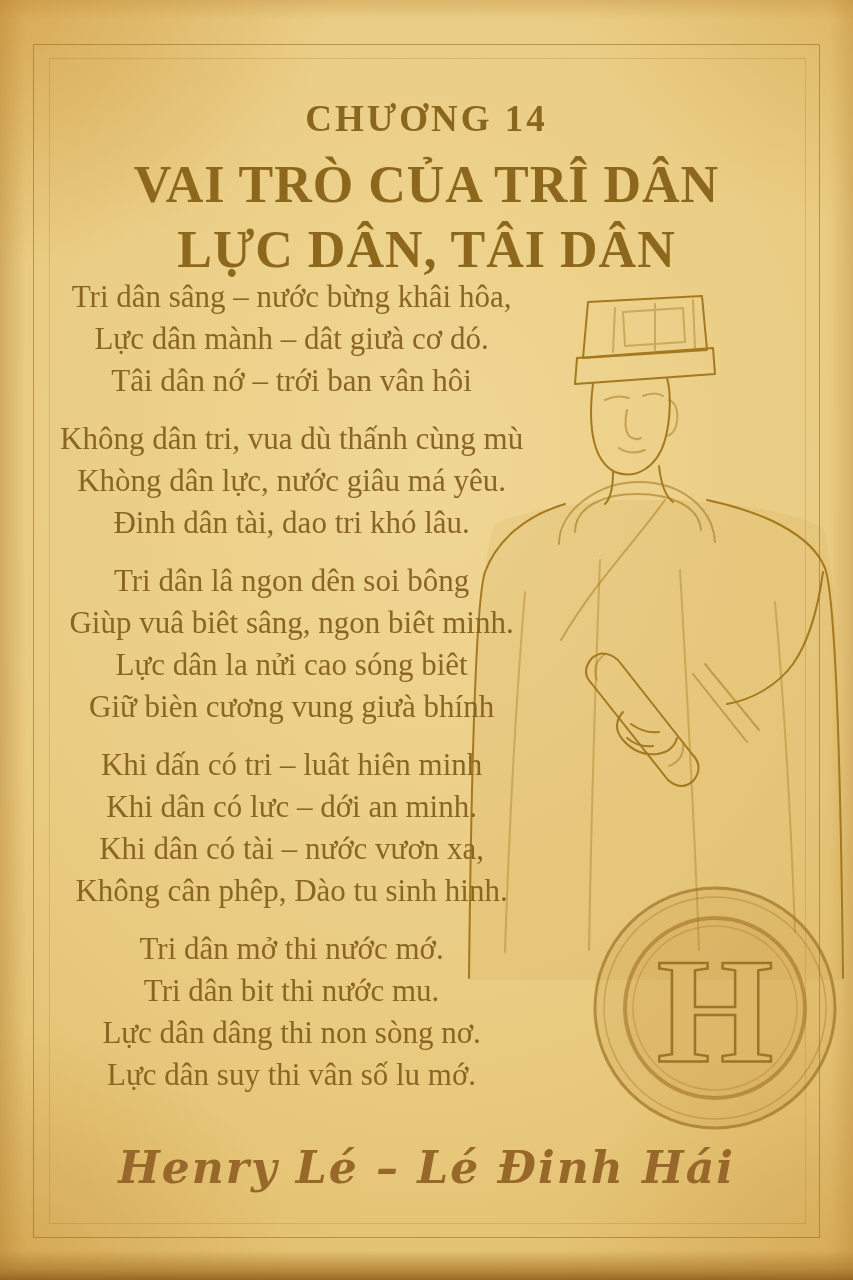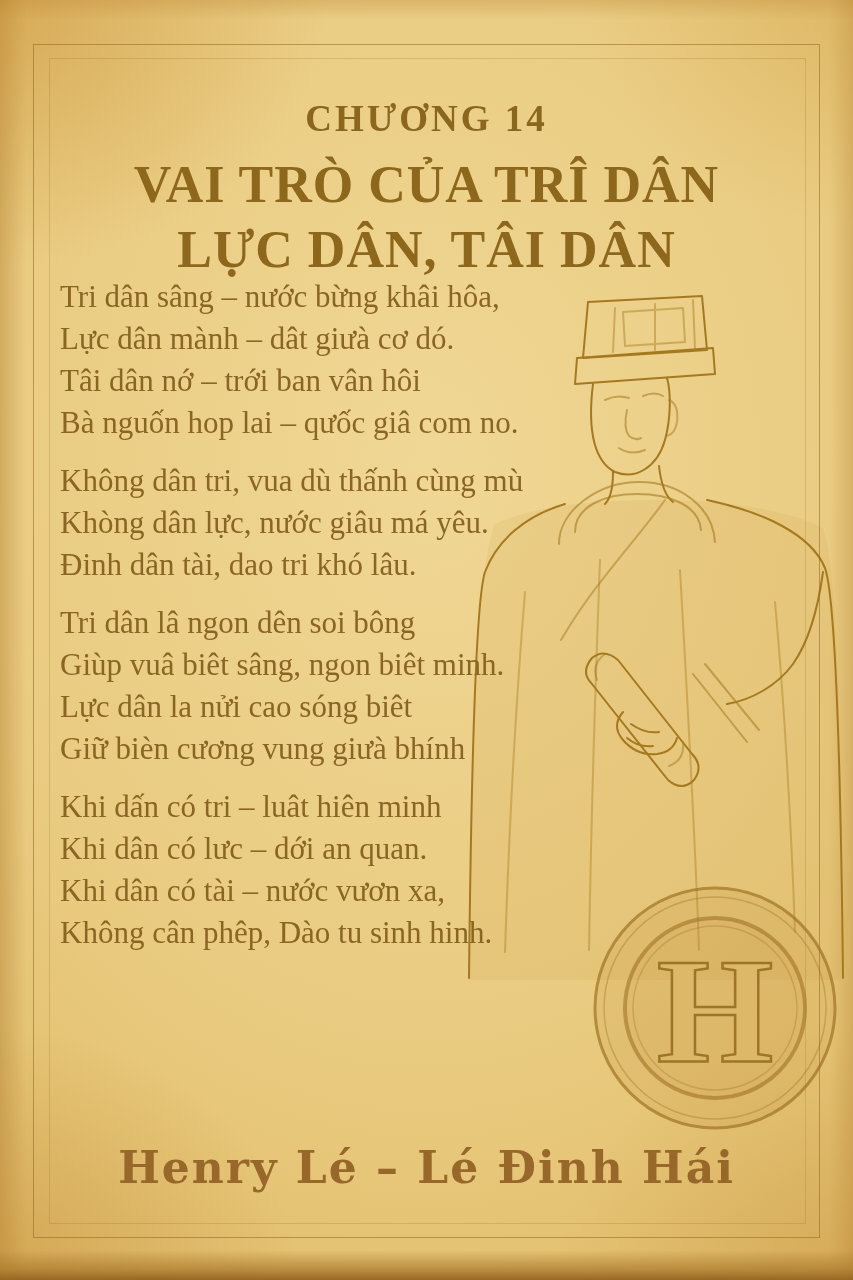--- a/index.html
+++ b/index.html
@@ -19,24 +19,24 @@
   }
   .frame{position:absolute;pointer-events:none;z-index:4;}
   .frame.outer{left:33px;top:44px;right:33px;bottom:42px;border:1px solid rgba(145,102,36,.55);}
   .frame.inner{left:49px;top:58px;right:47px;bottom:56px;border:1px solid rgba(145,102,36,.22);}
   header{position:absolute;left:0;top:68px;width:100%;text-align:center;z-index:5;}
   .chapter{font-size:37px;font-weight:700;letter-spacing:3px;color:#8b661d;margin-top:29px;}
   .title-line{margin:0;font-size:52px;font-weight:700;letter-spacing:1px;line-height:65px;color:#8d681c;}
   .title-block{margin-top:12px;}
   .poem{position:absolute;left:60px;top:276px;z-index:5;}
   .stanza{margin:0 0 16px 0;}
-  .poem p{margin:0;font-size:31px;line-height:42px;color:#8a6524;white-space:nowrap;}
+  .poem p{margin:0;font-size:31px;line-height:42px;color:#8a6524;white-space:nowrap;text-align:center;}
   .signature{
     position:absolute;left:0;top:1142px;width:100%;text-align:center;z-index:5;
-    font-family:"DejaVu Serif", serif;font-weight:600;
+    font-family:"DejaVu Serif", serif;font-style:italic;font-weight:600;
     font-size:44px;color:#97682a;letter-spacing:2px;
   }
   .portrait{position:absolute;left:455px;top:272px;z-index:1;}
   .seal{position:absolute;left:580px;top:878px;z-index:3;}
   .sketch{stroke:#a5791f;fill:none;stroke-width:2;stroke-linecap:round;stroke-linejoin:round;}
 </style>
 </head>
 <body>
 
 <div class="page">
@@ -88,36 +88,41 @@
       <h1 class="title-line">VAI TRÒ CỦA TRÎ DÂN</h1>
       <h1 class="title-line">LỰC DÂN, TÂI DÂN</h1>
     </div>
   </header>
 
   <main class="poem">
     <div class="stanza">
       <p>Tri dân sâng – nước bừng khâi hôa,</p>
       <p>Lực dân mành – dât giưà cơ dó.</p>
       <p>Tâi dân nớ – trới ban vân hôi</p>
-      <p>Bà nguốn hop lai – qưốc giâ com no.</p>
     </div>
     <div class="stanza">
       <p>Không dân tri, vua dù thấnh cùng mù</p>
       <p>Khòng dân lực, nước giâu má yêu.</p>
       <p>Đinh dân tài, dao tri khó lâu.</p>
     </div>
     <div class="stanza">
       <p>Tri dân lâ ngon dên soi bông</p>
       <p>Giùp vuâ biêt sâng, ngon biêt minh.</p>
       <p>Lực dân la nửi cao sóng biêt</p>
       <p>Giữ bièn cương vung giưà bhính</p>
     </div>
     <div class="stanza">
       <p>Khi dấn có tri – luât hiên minh</p>
-      <p>Khi dân có lưc – dới an quan.</p>
+      <p>Khi dân có lưc – dới an minh.</p>
       <p>Khi dân có tài – nước vươn xa,</p>
       <p>Không cân phêp, Dào tu sinh hinh.</p>
+    </div>
+    <div class="stanza">
+      <p>Tri dân mở thi nước mớ.</p>
+      <p>Tri dân bit thi nước mu.</p>
+      <p>Lực dân dâng thi non sòng nơ.</p>
+      <p>Lực dân suy thi vân số lu mớ.</p>
     </div>
   </main>
 
   <div class="signature">Henry Lé – Lé Đinh Hái</div>
 
 </div>
 
 </body></html>

